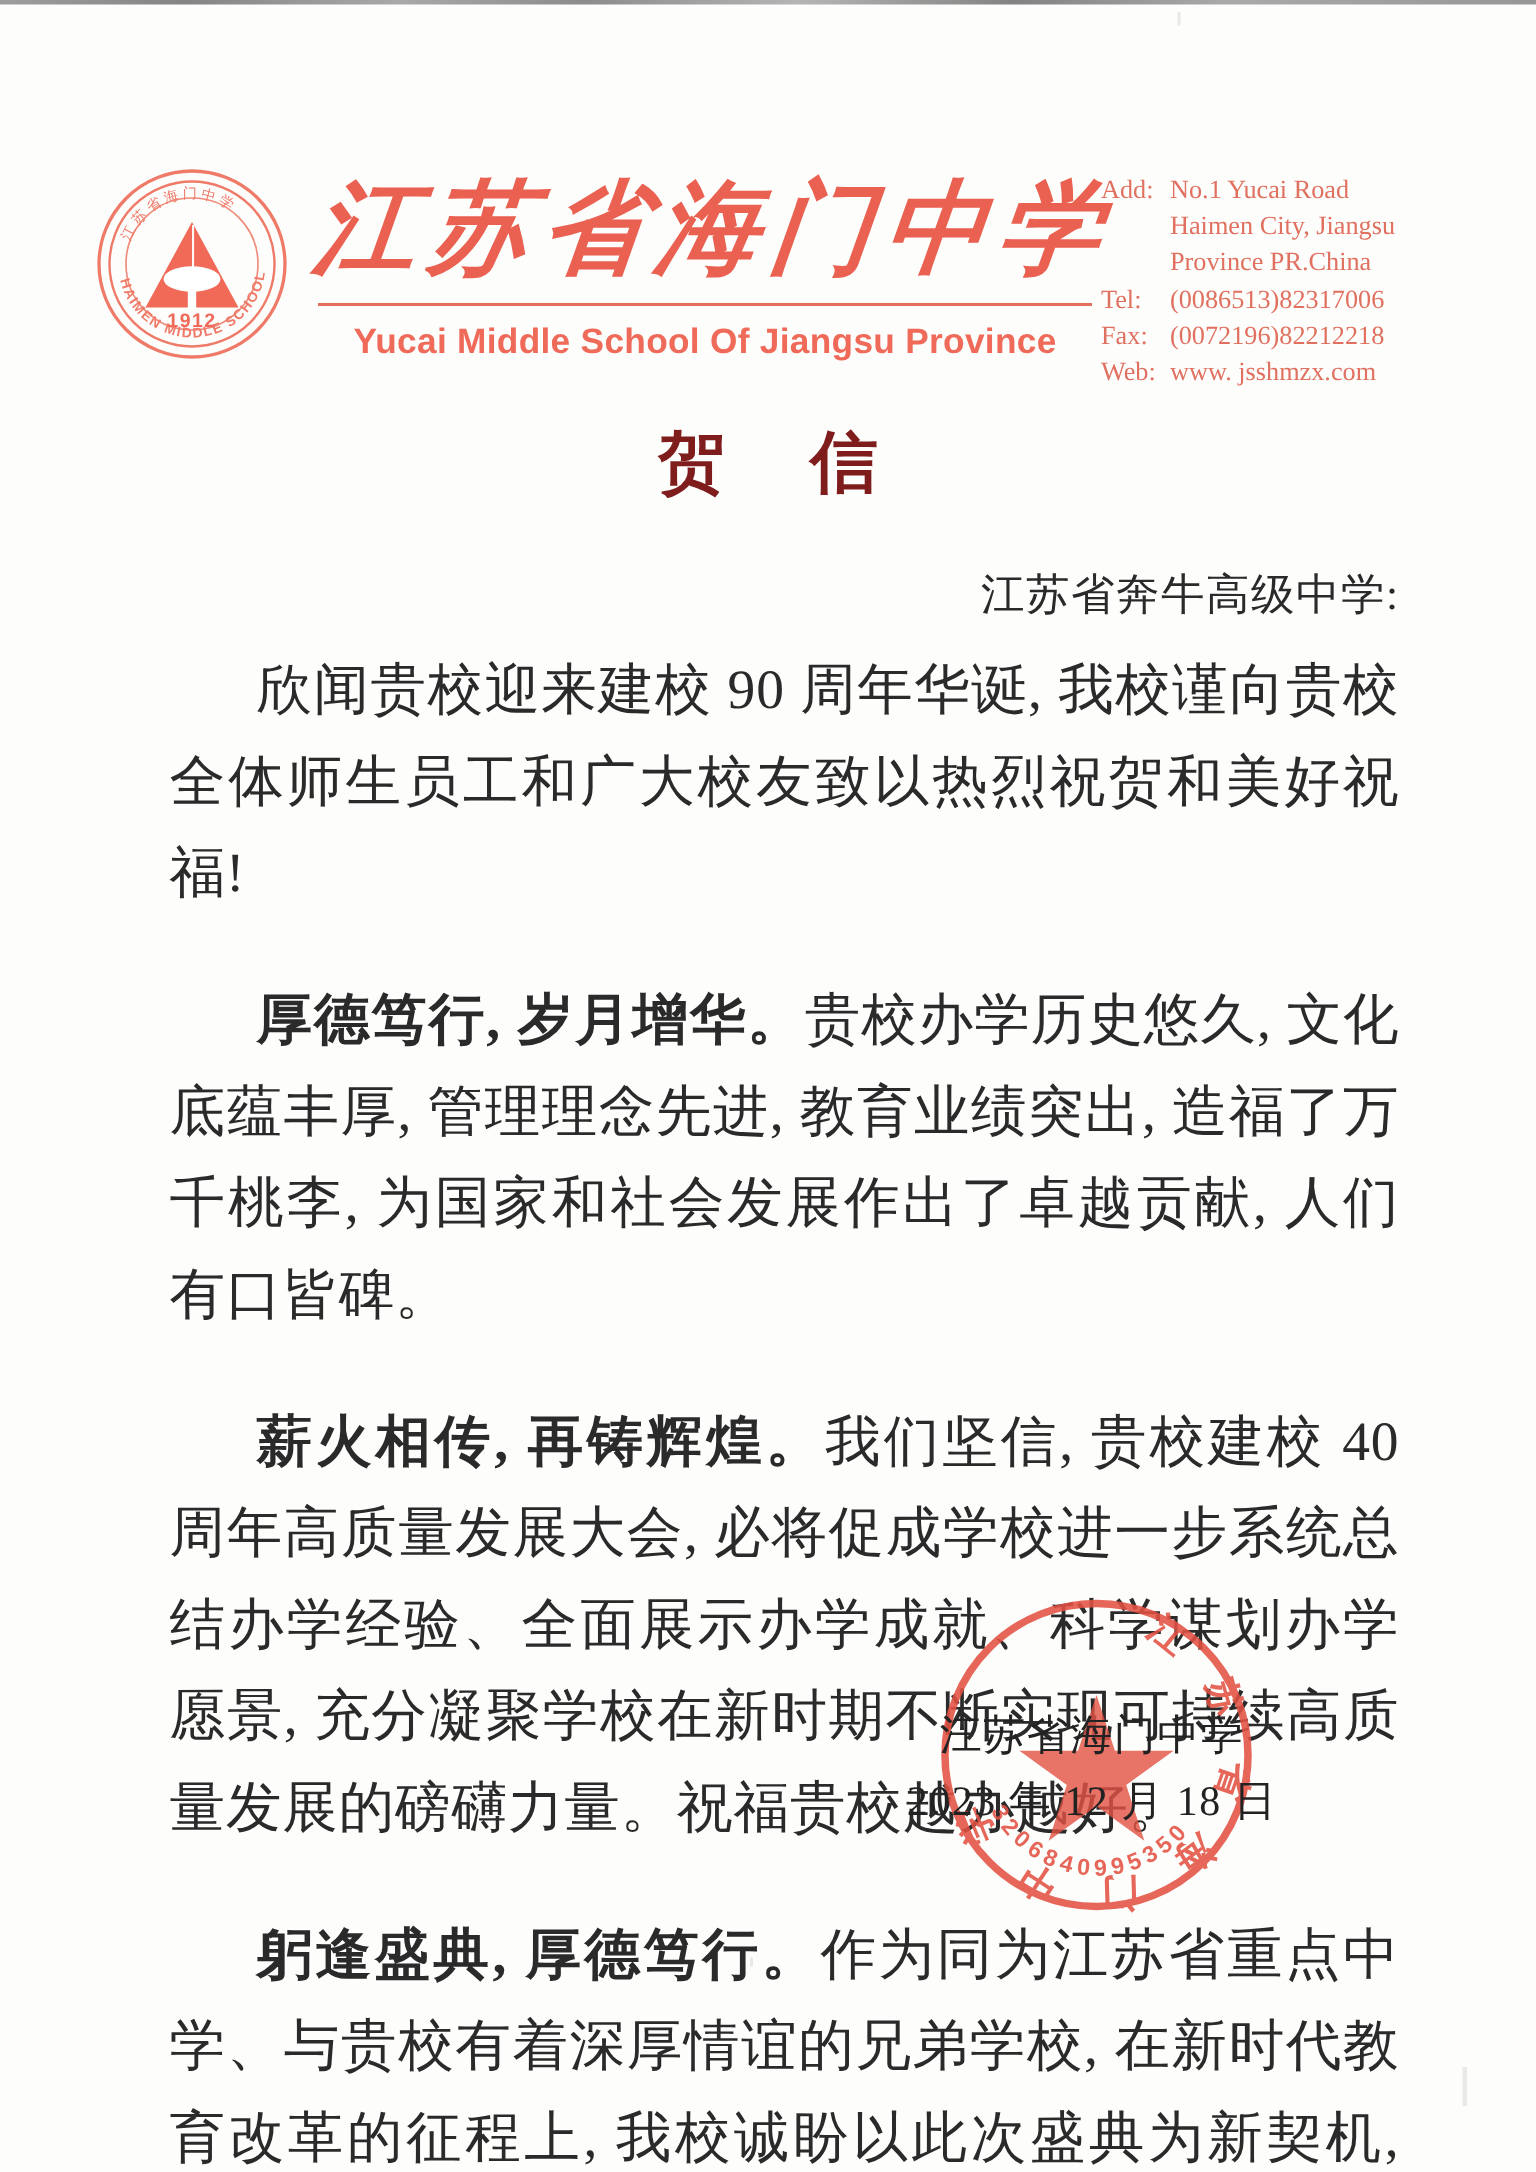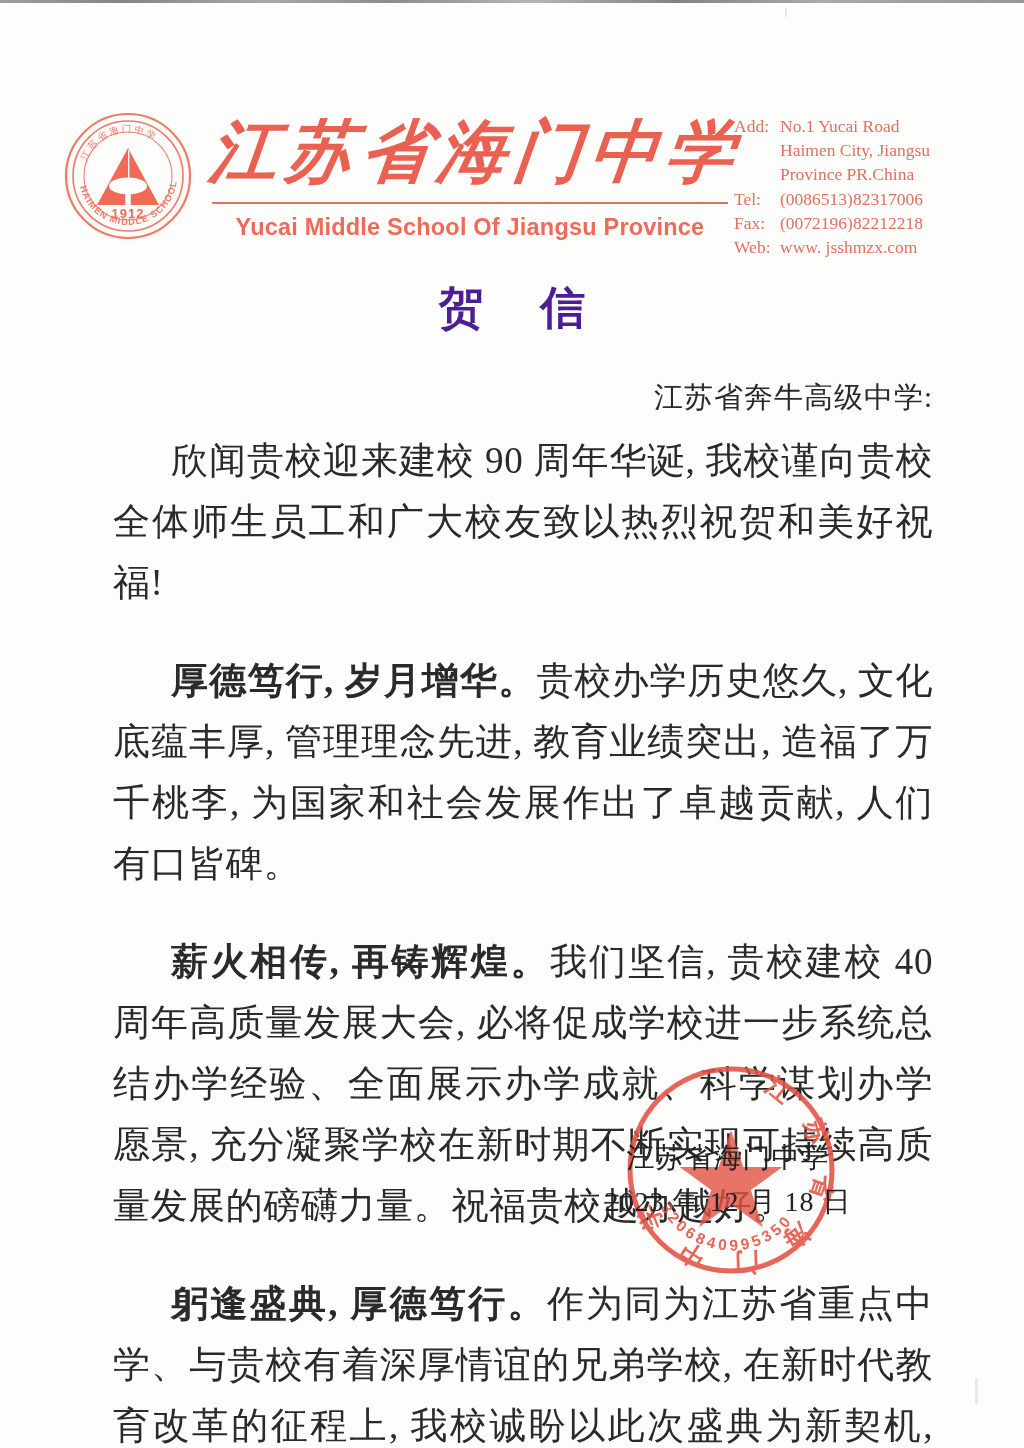--- a/index.html
+++ b/index.html
@@ -102,21 +102,21 @@
   
   .doc-title {
     position: absolute;
     top: 278px;
     left: 0;
     width: 1024px;
     text-align: center;
     font-family: "Liberation Sans", "DejaVu Sans", sans-serif;
     font-size: 45px;
     font-weight: bold;
-    color: #4c1d95;
+    color: #7f1d1d;
     letter-spacing: 22px;
     text-indent: 22px;
   }
 
   
   .body-block {
     position: absolute;
     top: 376px;
     left: 113px;
     width: 820px;

